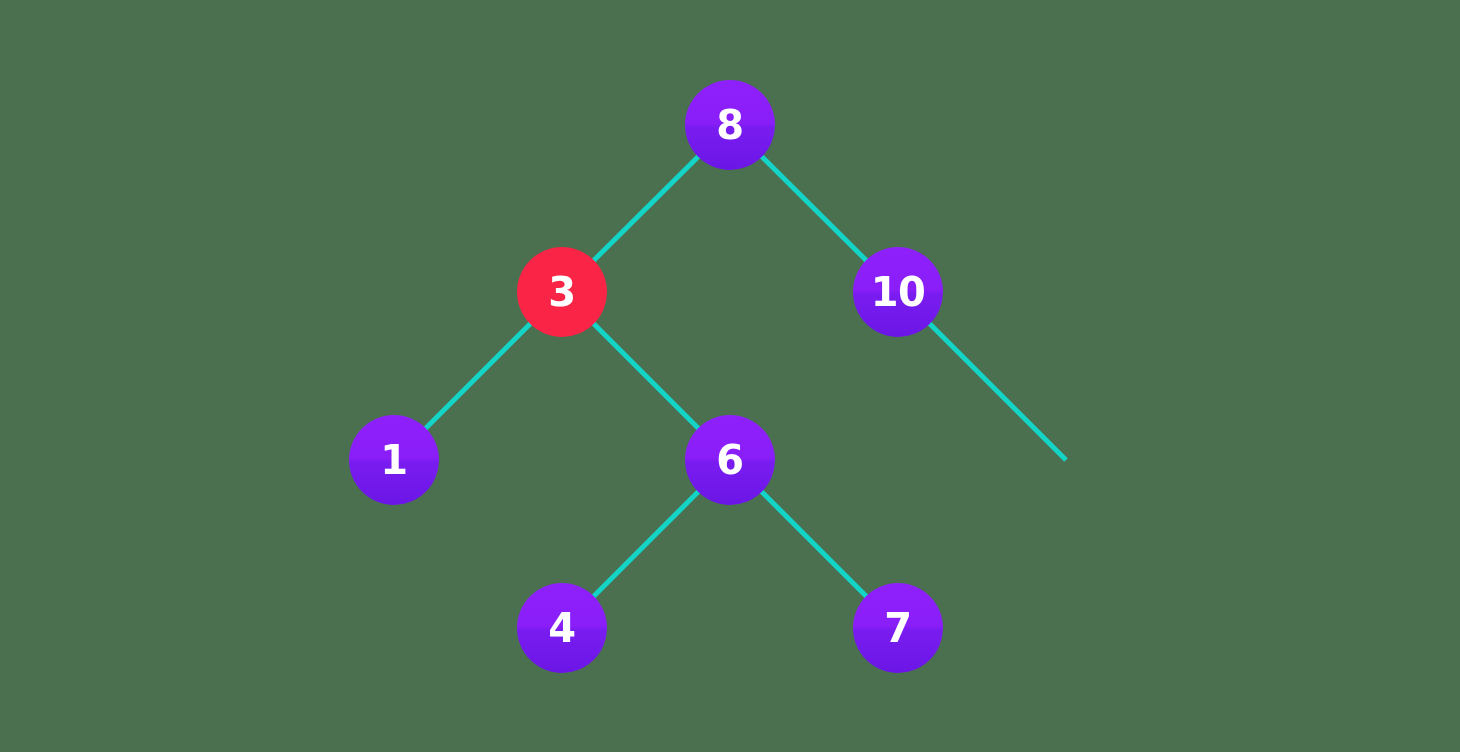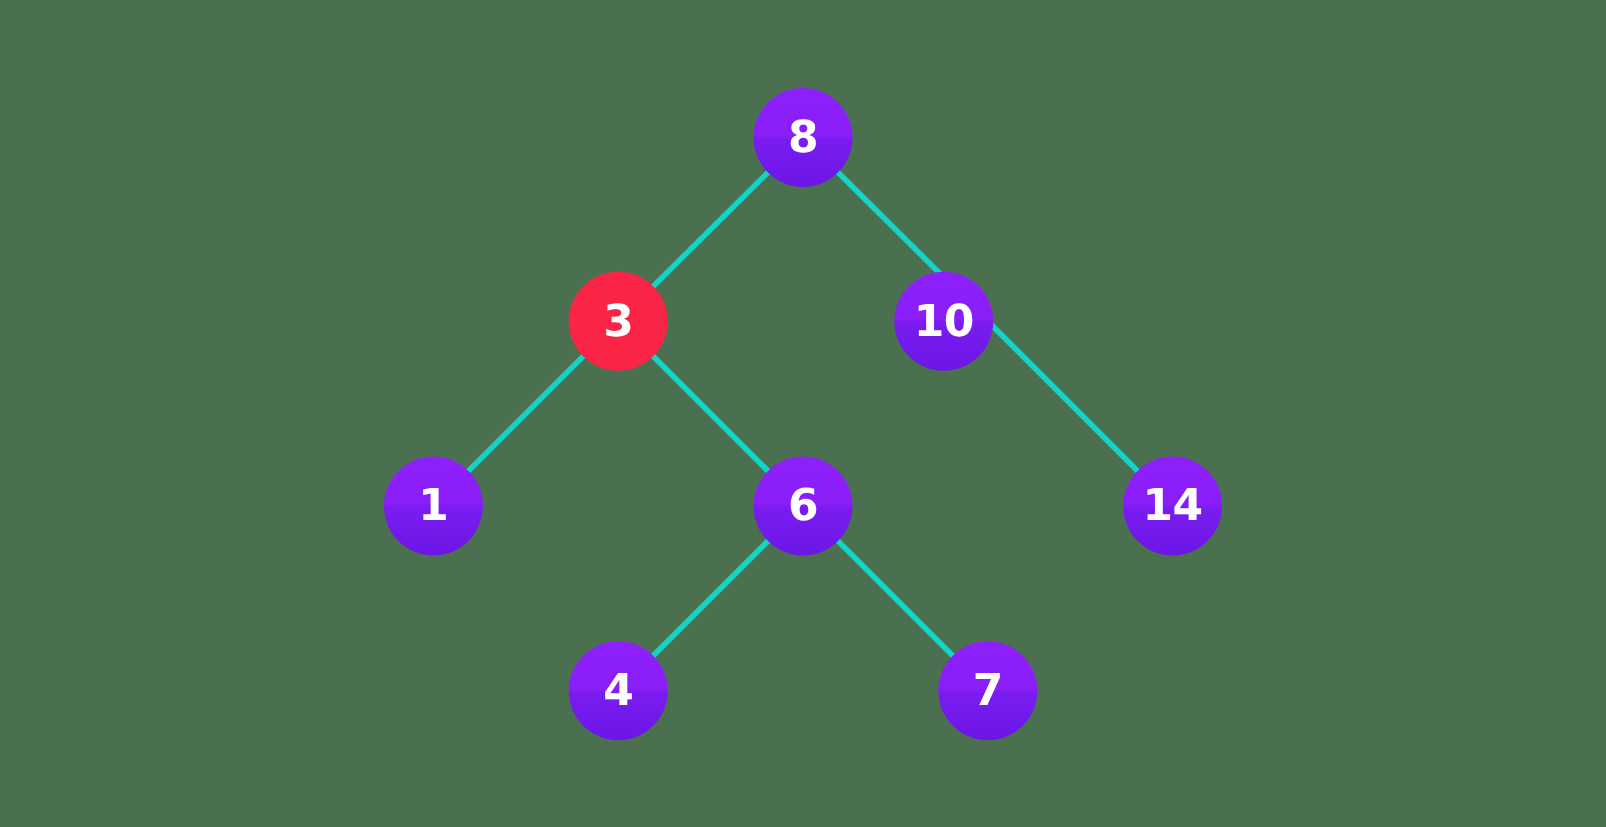--- a/index.html
+++ b/index.html
@@ -74,31 +74,28 @@
       <line x1="730" y1="460" x2="562" y2="628" stroke="#13d4c6" stroke-width="5" stroke-linecap="butt"></line>
       <line x1="730" y1="460" x2="898" y2="628" stroke="#13d4c6" stroke-width="5" stroke-linecap="butt"></line>
     </svg>
   <div id="node-layer">
       <div class="tree-node node-default" style="left: 685px; top: 80px; width: 90px; height: 90px;">
         <span class="node-label">8</span>
       </div>
       <div class="tree-node node-highlight" style="left: 517px; top: 247px; width: 90px; height: 90px;">
         <span class="node-label">3</span>
       </div>
-      <div class="tree-node node-default" style="left: 813px; top: 247px; width: 90px; height: 90px;">
+      <div class="tree-node node-default" style="left: 853px; top: 247px; width: 90px; height: 90px;">
         <span class="node-label">10</span>
       </div>
       <div class="tree-node node-default" style="left: 349px; top: 415px; width: 90px; height: 90px;">
         <span class="node-label">1</span>
       </div>
       <div class="tree-node node-default" style="left: 685px; top: 415px; width: 90px; height: 90px;">
         <span class="node-label">6</span>
-      </div>
-      <div class="tree-node node-default" style="left: 1021px; top: 415px; width: 90px; height: 90px;">
-        <span class="node-label">14</span>
       </div>
       <div class="tree-node node-default" style="left: 517px; top: 583px; width: 90px; height: 90px;">
         <span class="node-label">4</span>
       </div>
       <div class="tree-node node-default" style="left: 853px; top: 583px; width: 90px; height: 90px;">
         <span class="node-label">7</span>
       </div>
     </div>
 </div>
 

